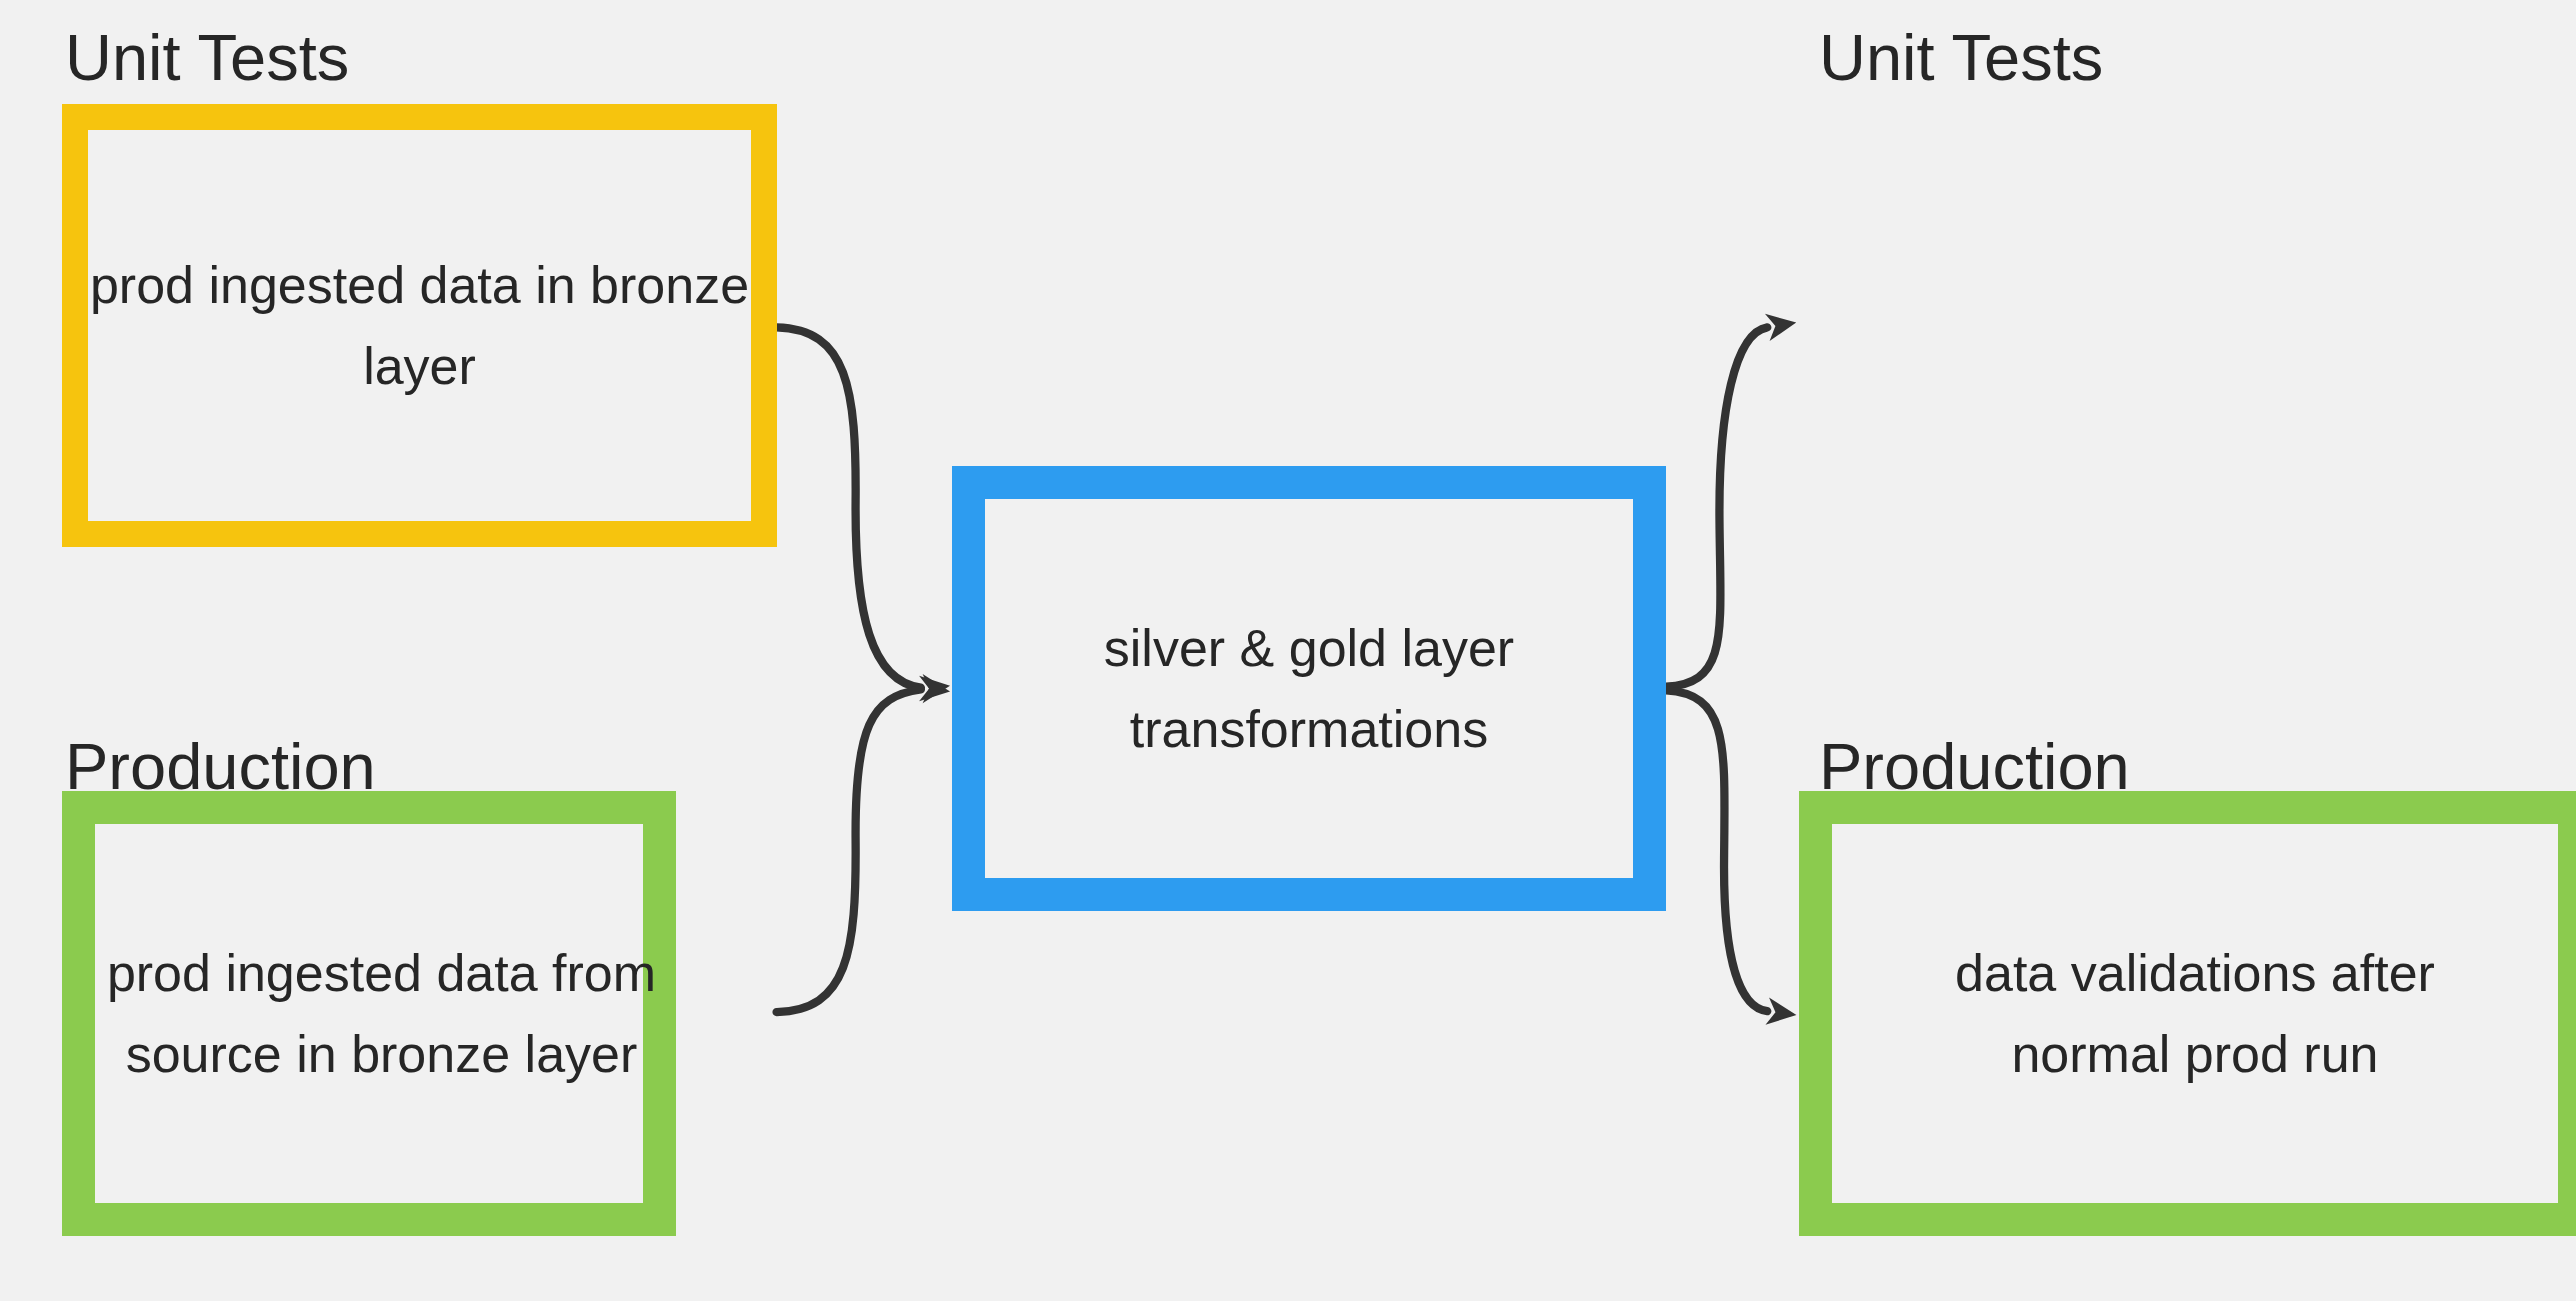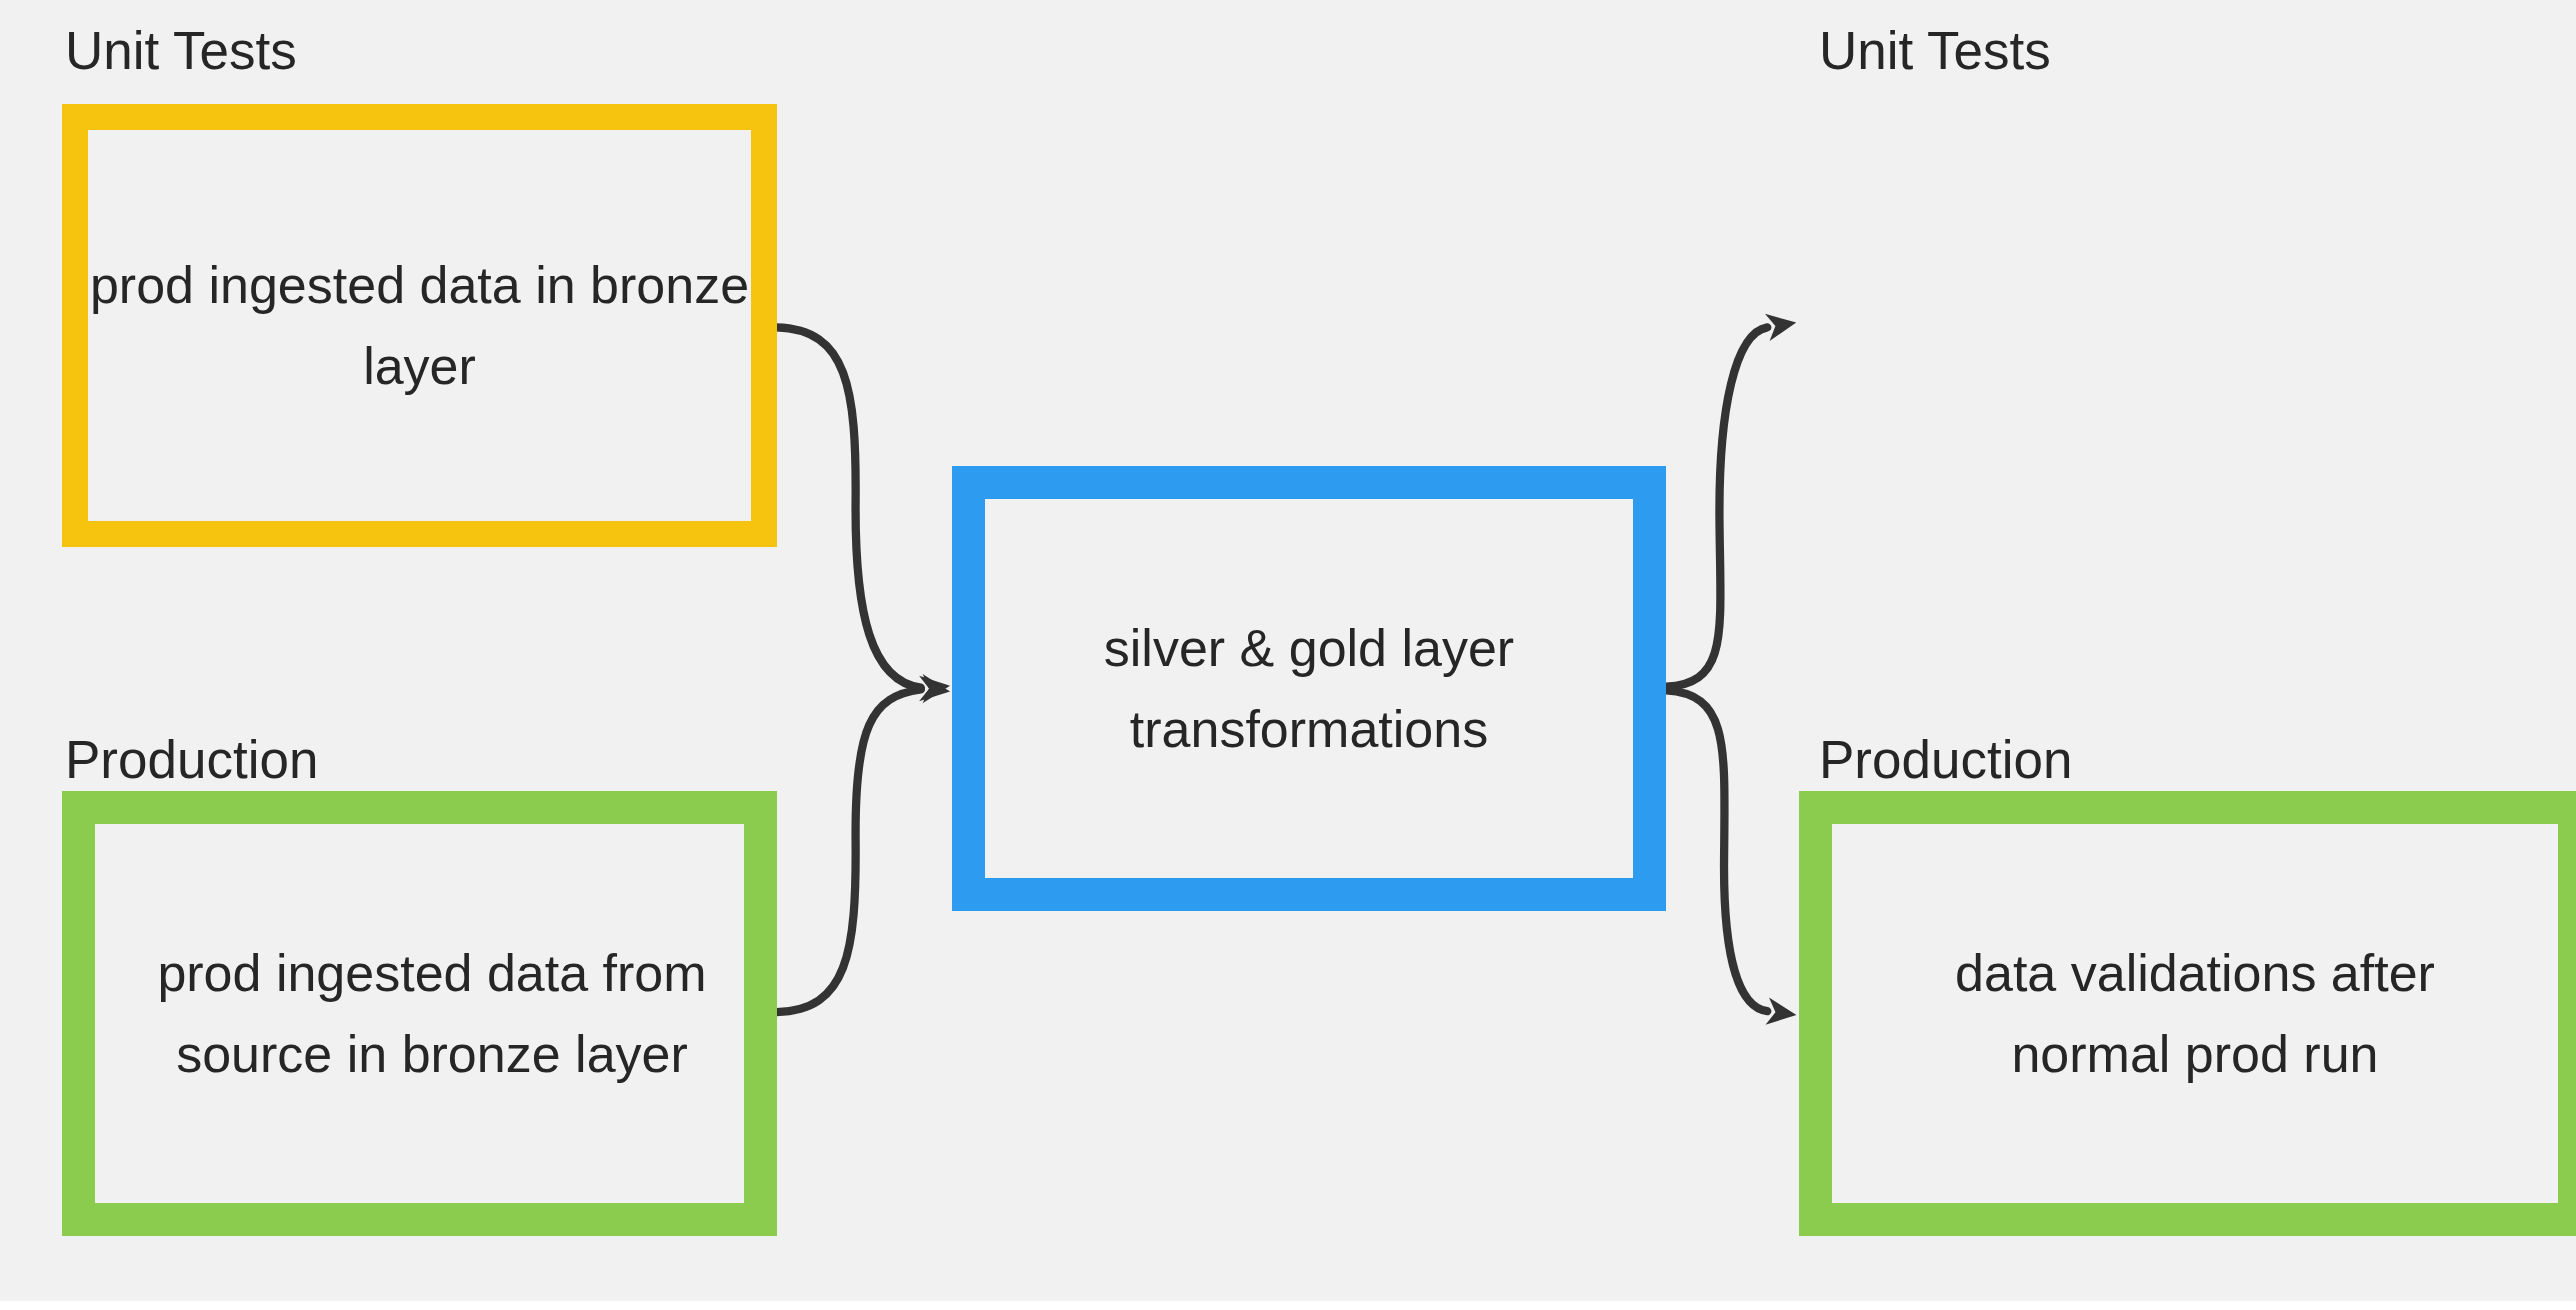--- a/index.html
+++ b/index.html
@@ -30,36 +30,36 @@
     position: absolute;
     box-sizing: border-box;
     display: flex;
     align-items: center;
     justify-content: center;
   }
   .node--yellow { border: 26px solid var(--yellow, #f6c40e); }
   .node--green  { border: 33px solid var(--green,  #8bcb4e); }
   .node--blue   { border: 33px solid var(--blue,   #2d9cf0); align-items: center; }
   .node--tl { left: 62px;   top: 104px; width: 715px; height: 443px; }
-  .node--bl { left: 62px;   top: 791px; width: 715px; height: 445px; padding-left: 25px; }
+  .node--bl { left: 62px;   top: 791px; width: 614px; height: 445px; padding-left: 25px; }
   .node--ctr{ left: 952px; top: 466px; width: 714px; height: 445px; }
   .node--tr { left: 1799px; top: 104px; width: 715px; height: 443px; }
   .node--br { left: 1799px; top: 791px; width: 792px; height: 445px; }
   .node-text {
     flex: 0 0 auto;
     width: 702px;
     text-align: center;
     white-space: pre-line;
     font-size: 52px;
     line-height: 81px;
     color: var(--text, #262626);
   }
   .group-label {
     position: absolute;
-    font-size: 53px;
+    font-size: 65px;
     line-height: 1.1;
     color: var(--text, #262626);
     white-space: nowrap;
   }
   .label--tl { left: 65px;   top: 22px;  }
   .label--bl { left: 65px;   top: 731px; }
   .label--tr { left: 1819px; top: 22px;  }
   .label--br { left: 1819px; top: 731px; }
   .bottom-strip {
     position: absolute;

